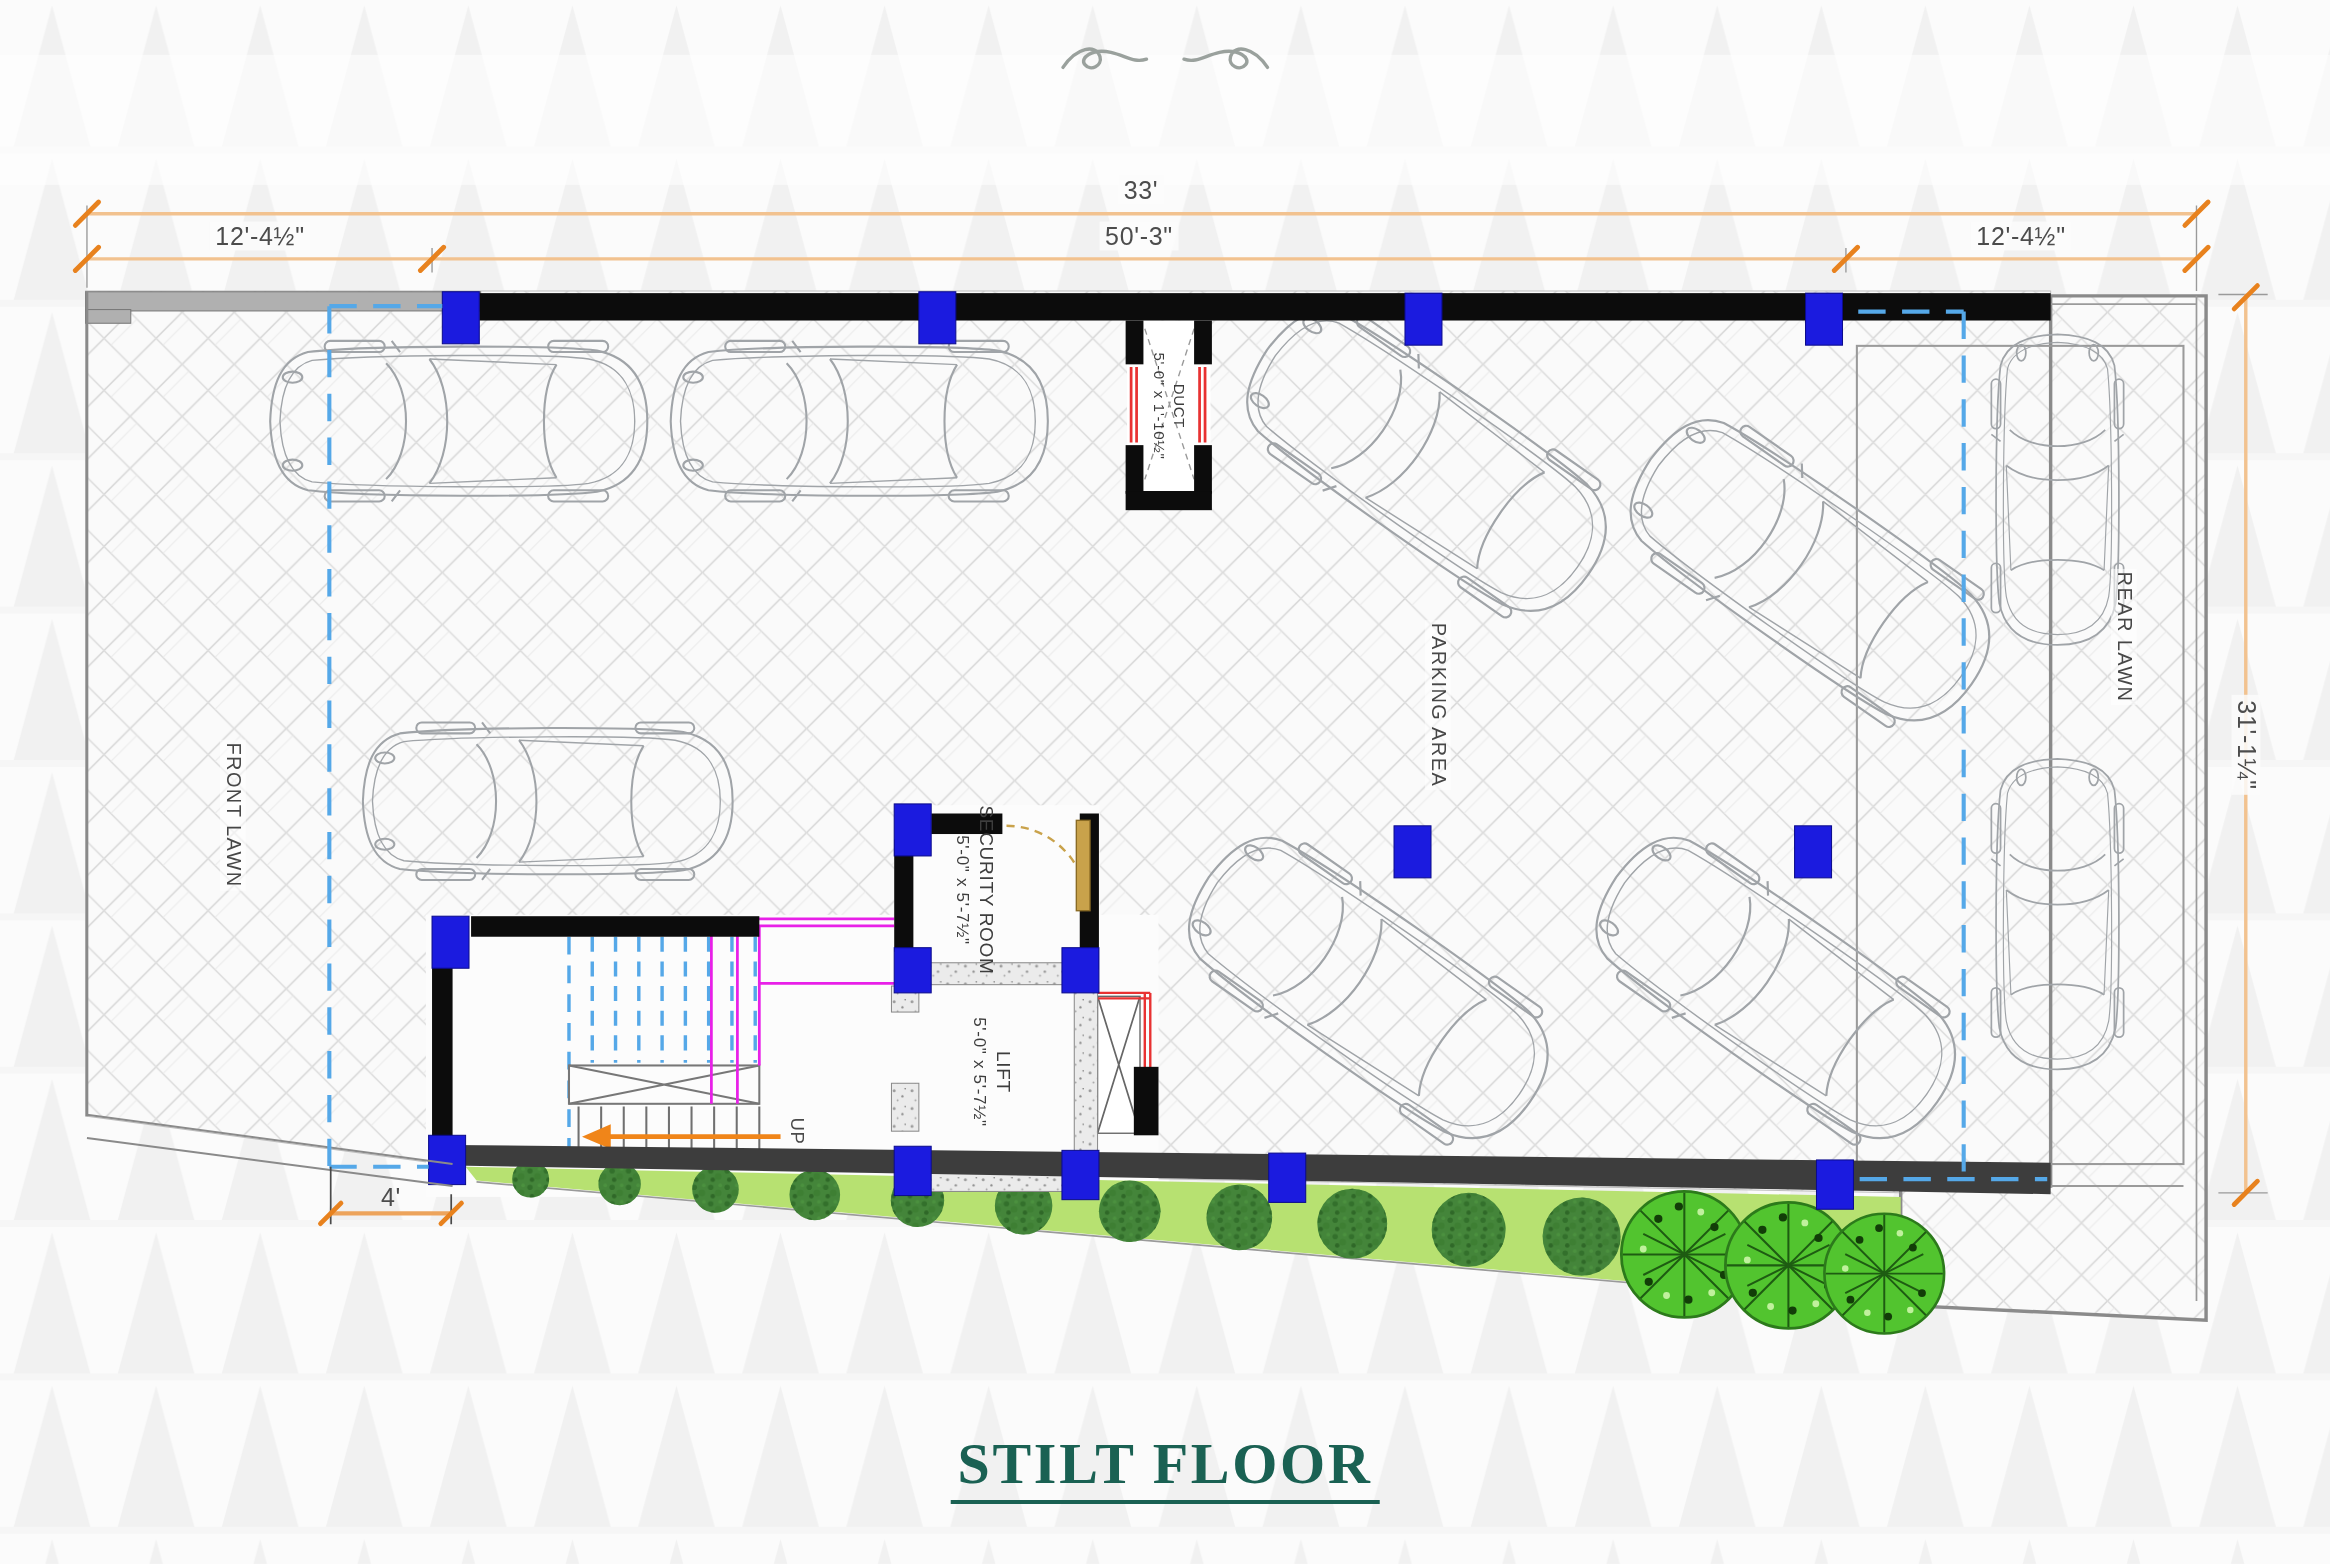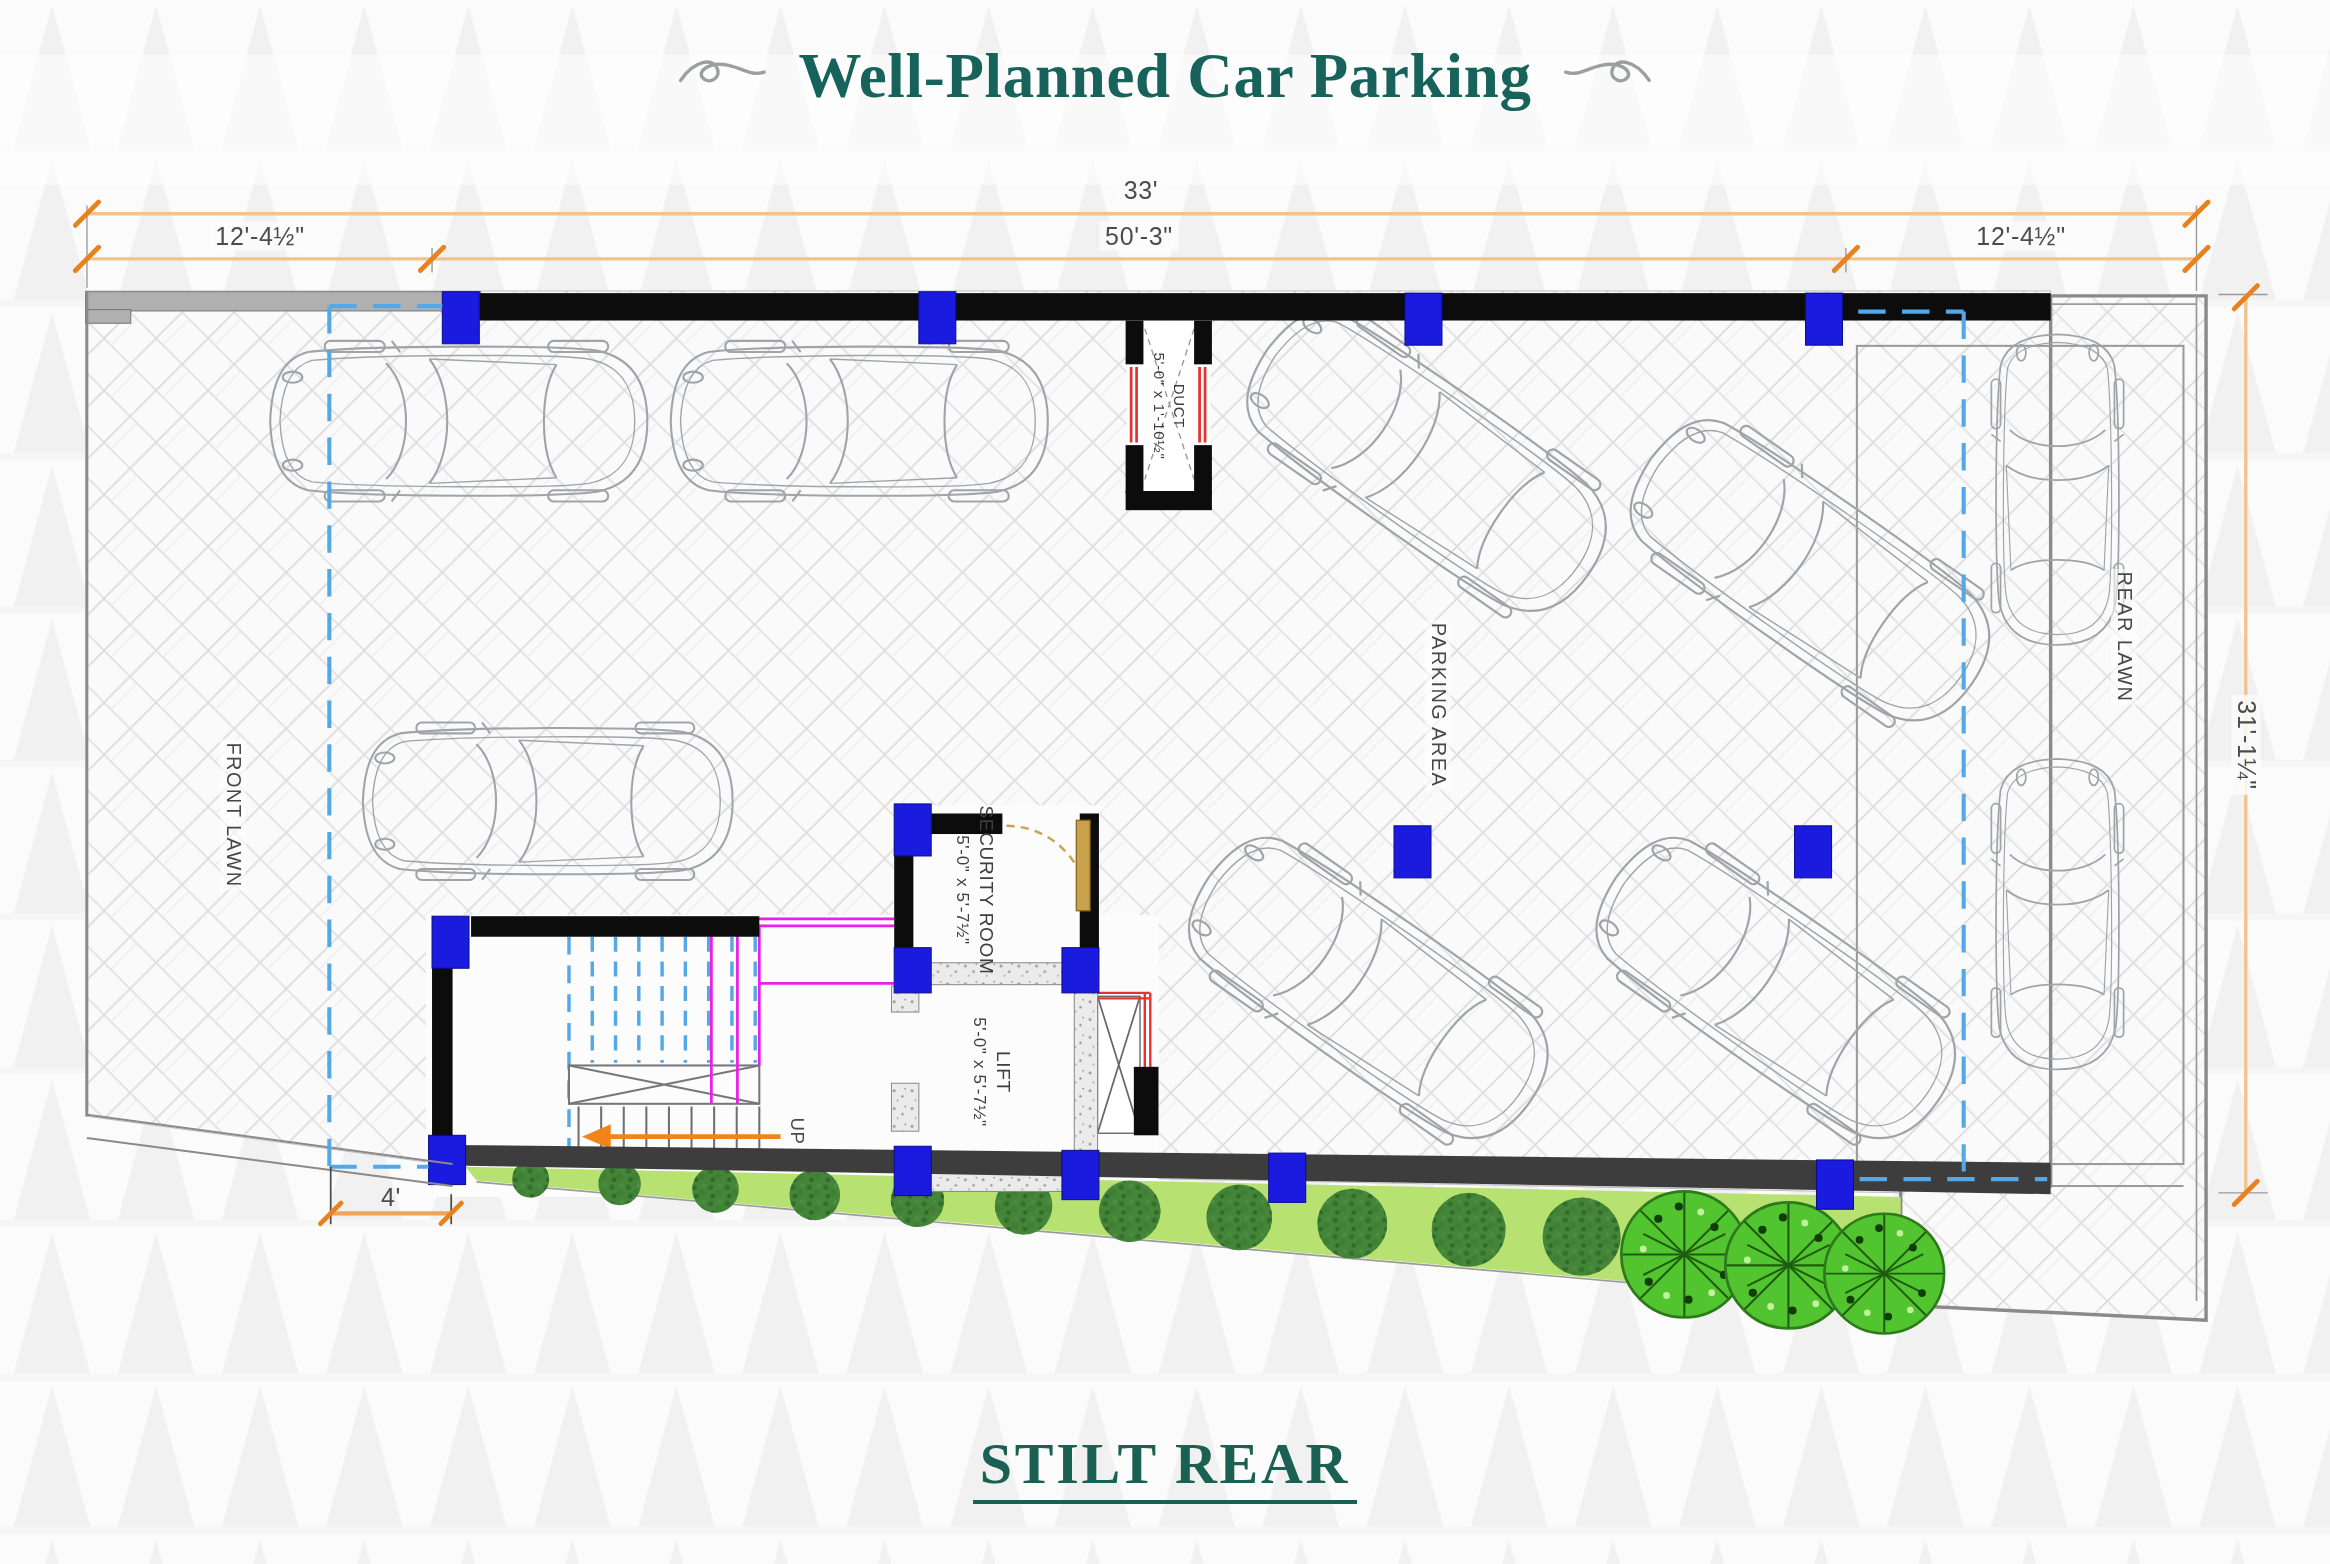--- a/index.html
+++ b/index.html
@@ -275,21 +275,20 @@
       <path d="M468,1787 L498,1757"></path>
           <path d="M644,1787 L674,1757"></path>
     </g>
   </g>
 </svg>
 
 <div id="title-row">
   <svg width="89" height="48" viewBox="0 0 130 70">
     <path d="M4,40 C24,10 52,6 58,24 C62,38 44,46 36,36 C28,26 46,12 74,18 C96,23 108,34 126,28" fill="none" stroke="#9aa19d" stroke-width="5" stroke-linecap="round"></path>
   </svg>
-  <span id="main-title">Well-Planned Car Parking</span>
   <svg width="89" height="48" viewBox="0 0 130 70">
     <path d="M126,40 C106,10 78,6 72,24 C68,38 86,46 94,36 C102,26 84,12 56,18 C34,23 22,34 4,28" fill="none" stroke="#9aa19d" stroke-width="5" stroke-linecap="round"></path>
   </svg>
 </div>
 
 <span class="txt dim-label" style="left:1141px;top:190px;">33'</span>
 <span class="txt dim-label" style="left:260px;top:236px;">12'-4½"</span>
 <span class="txt dim-label" style="left:1139px;top:236px;">50'-3"</span>
 <span class="txt dim-label" style="left:2021px;top:236px;">12'-4½"</span>
 <span class="txt rot dim-label-v" style="left:2246px;top:745px;">31'-1¼"</span>
@@ -307,17 +306,17 @@
 <div class="txt rot room-label" style="left:992px;top:1072px;">
   <span class="room-name">LIFT</span>
   <span class="room-size">5'-0" x 5'-7½"</span>
 </div>
 <div class="txt rot room-label duct" style="left:1169px;top:406px;">
   <span class="room-name">DUCT</span>
   <span class="room-size">5'-0" x 1'-10½"</span>
 </div>
 
 <div id="floor-title-wrap">
-  <span id="floor-title">STILT REAR</span>
+  <span id="floor-title">STILT FLOOR</span>
 </div>
 
 </div>
 
 
 </body></html>

